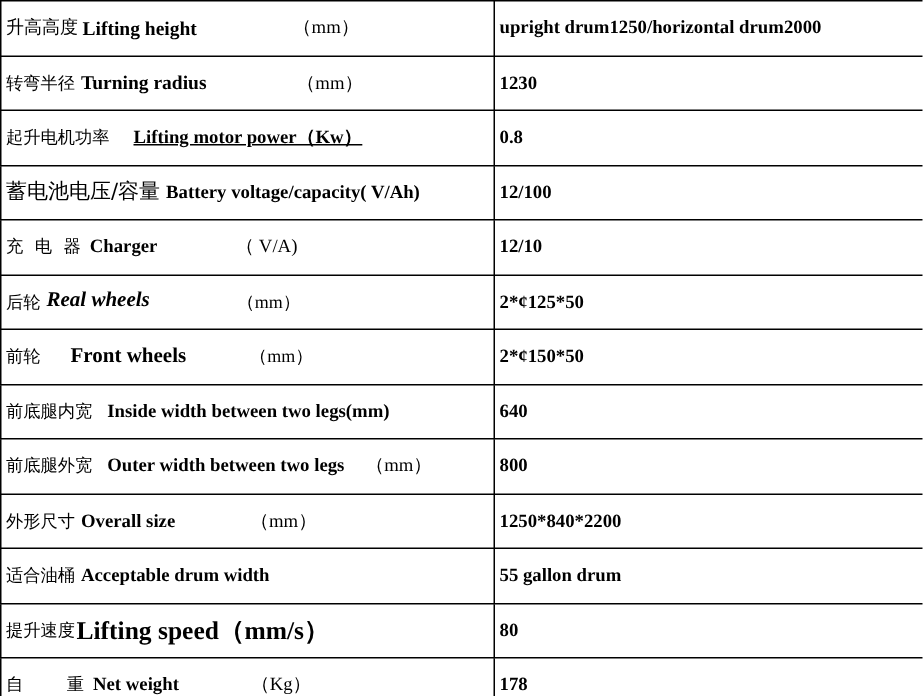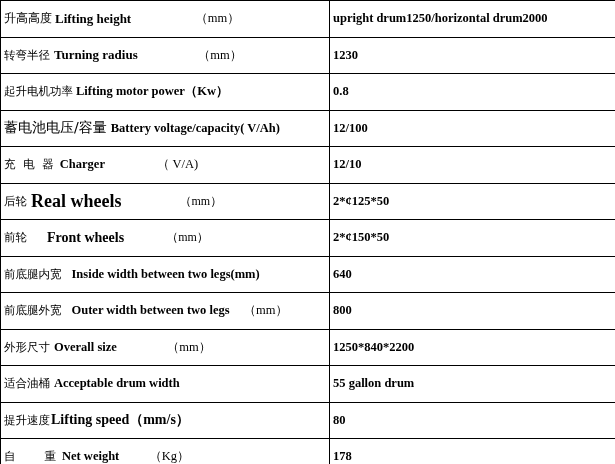--- a/index.html
+++ b/index.html
@@ -54,31 +54,31 @@
   
   .r0 .cn { font-size: 12px; }
   .r0 .en { font-size: 13px; margin-left: 3px; }
   .r0 .unit { font-size: 12.5px; margin-left: 64px; }
 
   .r1 .cn { font-size: 11.5px; }
   .r1 .en { font-size: 13px; margin-left: 4px; }
   .r1 .unit { font-size: 12.5px; margin-left: 60px; }
 
   .r2 .cn { font-size: 11.5px; }
-  .r2 .en { font-size: 12.5px; margin-left: 3px; }
+  .r2 .en { font-size: 12.5px; margin-left: 16px; text-decoration: underline; }
 
   .r3 .cn { font-size: 14px; }
   .r3 .en { font-size: 12.5px; margin-left: 4px; }
 
   .r4 .cn { font-size: 11.5px; letter-spacing: 2px; text-align: center; }
   .r4 .en { font-size: 12.5px; margin-left: 4px; }
   .r4 .unit { font-size: 12.5px; margin-left: 52px; }
 
   .r5 .cn { font-size: 11.5px; }
-  .r5 .en { font-size: 18px; margin-left: 4px; }
+  .r5 .en { font-size: 14px; margin-left: 4px; font-style: italic; }
   .r5 .unit { font-size: 12px; margin-left: 58px; }
 
   .r6 .cn { font-size: 11.5px; }
   .r6 .en { font-size: 14px; margin-left: 20px; }
   .r6 .unit { font-size: 12px; margin-left: 42px; }
 
   .r7 .cn { font-size: 11.5px; }
   .r7 .en { font-size: 12.5px; margin-left: 10px; }
 
   .r8 .cn { font-size: 11.5px; }
@@ -86,25 +86,25 @@
   .r8 .unit { font-size: 12.5px; margin-left: 14px; }
 
   .r9 .cn { font-size: 11.5px; }
   .r9 .en { font-size: 12.5px; margin-left: 4px; }
   .r9 .unit { font-size: 12.5px; margin-left: 50px; }
 
   .r10 .cn { font-size: 11.5px; }
   .r10 .en { font-size: 12.5px; margin-left: 4px; }
 
   .r11 .cn { font-size: 11.5px; }
-  .r11 .en { font-size: 14px; margin-left: 1px; }
+  .r11 .en { font-size: 17px; margin-left: 1px; }
 
   .r12 .cn { font-size: 11.5px; letter-spacing: 2px; }
   .r12 .en { font-size: 12.5px; margin-left: 4px; }
-  .r12 .unit { font-size: 12.5px; margin-left: 30px; }
+  .r12 .unit { font-size: 12.5px; margin-left: 48px; }
 </style>
 </head>
 <body>
 
 <table class="spec-table">
   <tbody>
     <tr>
       <td class="col-label">
         <div class="lbl r0">
           <span class="cn">升高高度</span>

